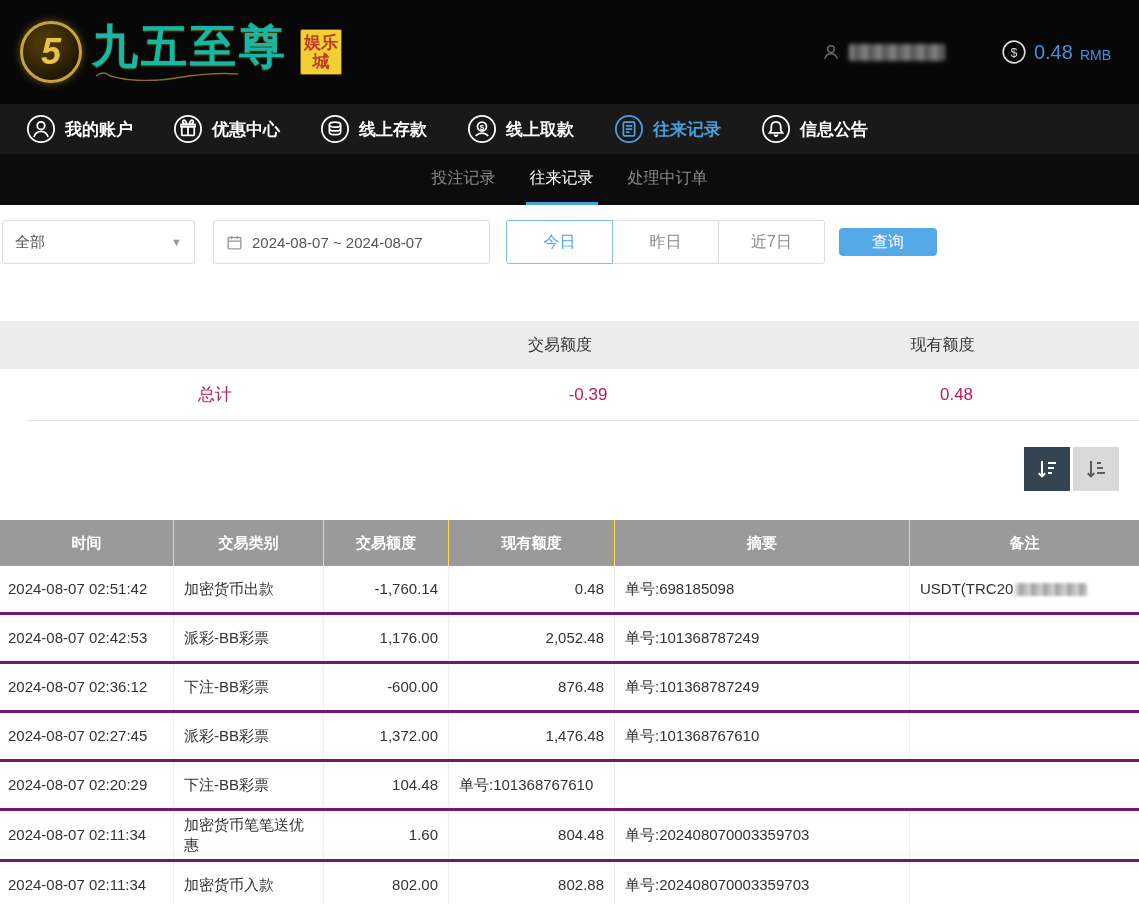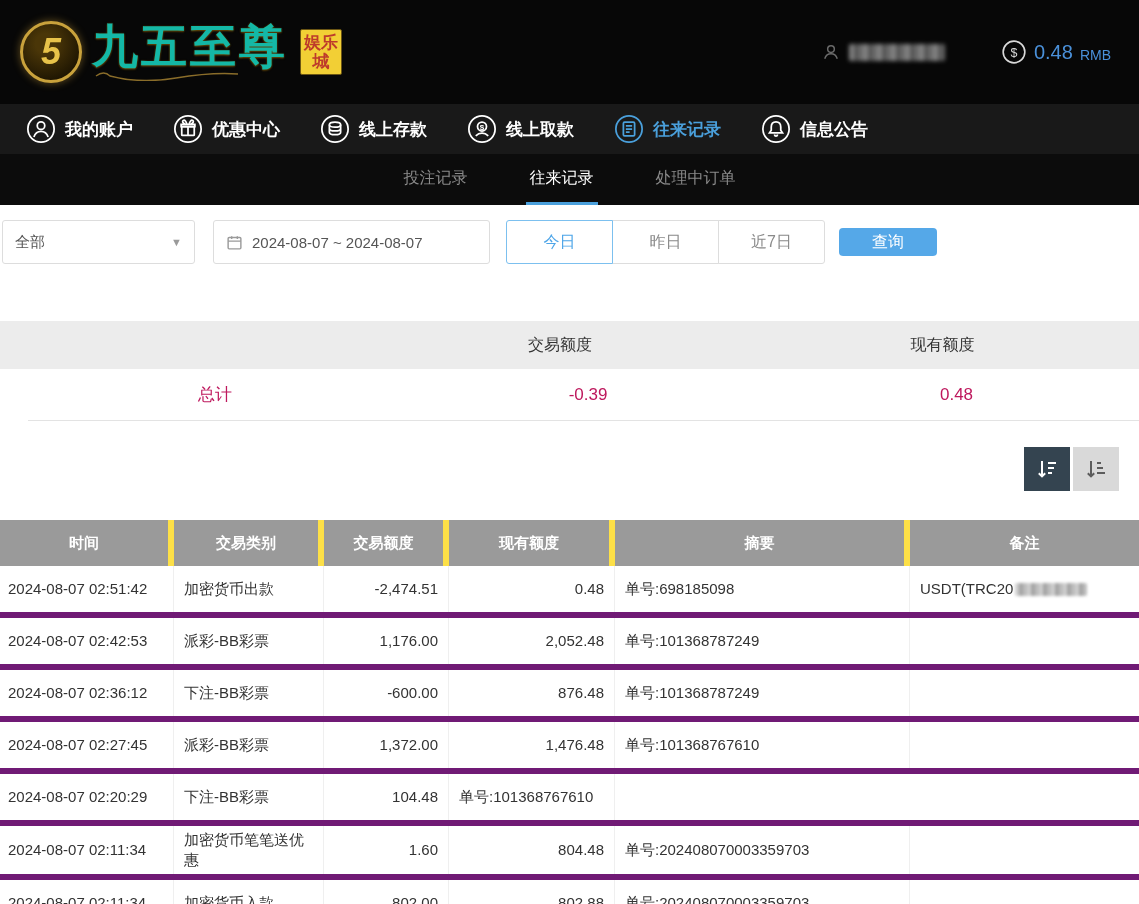--- a/index.html
+++ b/index.html
@@ -57,21 +57,21 @@
   .nav-item {
     display:flex; align-items:center; gap:9px;
     color:#fff; font-size:17px; font-weight:bold; cursor:pointer;
   }
   .nav-item.active { color:#4aa0dc; }
   .nav-item svg { display:block; }
 
   
   .sub-nav {
     height:51px; background:#0c0c0c;
-    display:flex; justify-content:center; gap:54px;
+    display:flex; justify-content:center; gap:26px;
   }
   .sub-tab {
     color:#8a8a8a; font-size:16px; line-height:48px; padding:0 4px;
     cursor:pointer; border-bottom:3px solid transparent;
   }
   .sub-tab.active { color:#fff; border-bottom-color:#4aa0dc; }
 
   
   .filter-bar {
     padding:15px 0 16px 2px; background:#fff;
@@ -126,24 +126,24 @@
   .sort-btn.light { background:#d9d9d9; color:#5c5c5c; }
 
   
   .data-table { margin-top:29px; width:1139px; font-size:15px; }
   .dt-head, .dt-row {
     display:grid; grid-template-columns:174px 150px 125px 166px 295px 229px;
   }
   .dt-head { background:#9a9a9a; color:#fff; font-weight:bold; }
   .dt-head > div {
     height:46px; display:flex; align-items:center; justify-content:center;
-    border-right:6px solid #fde047;
+    border-right:1px solid #fde047;
   }
   .dt-head > div:last-child { border-right:none; }
-  .dt-row { background:#fff; border-bottom:6px solid #701a75; }
+  .dt-row { background:#fff; border-bottom:3px solid #701a75; }
   .dt-row > div {
     min-height:46px; display:flex; align-items:center;
     border-right:1px solid #efefef; padding:4px 10px; line-height:20px;
   }
   .dt-row > div:last-child { border-right:none; }
   .cell-time { padding-left:8px !important; }
   .cell-num { justify-content:flex-end; text-align:right; }
   .masked-note {
     display:inline-block; width:72px; height:13px; margin-left:2px; border-radius:2px;
     background:repeating-linear-gradient(90deg,#c9c9c9 0 4px,#9b9b9b 4px 8px,#b5b5b5 8px 12px);
@@ -295,21 +295,21 @@
     <div>交易类别</div>
     <div>交易额度</div>
     <div>现有额度</div>
     <div>摘要</div>
     <div>备注</div>
   </div>
 
   <div class="dt-row">
     <div class="cell-time">2024-08-07 02:51:42</div>
     <div>加密货币出款</div>
-    <div class="cell-num">-2,474.51</div>
+    <div class="cell-num">-1,760.14</div>
     <div class="cell-num">0.48</div>
     <div>单号:698185098</div>
     <div>
         <span>USDT(TRC20</span>
         <span class="masked-note"></span>
       </div>
   </div>
 
   <div class="dt-row">
     <div class="cell-time">2024-08-07 02:42:53</div>

